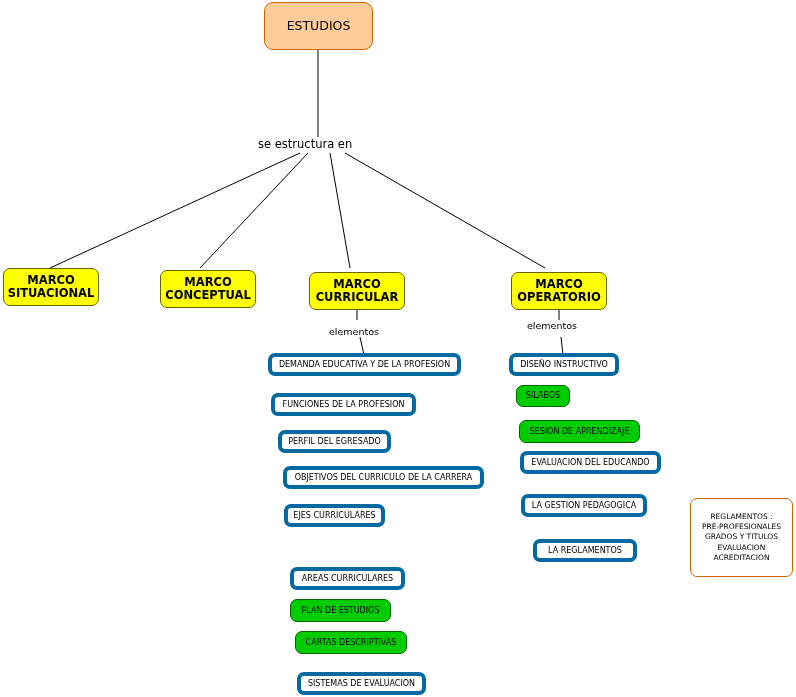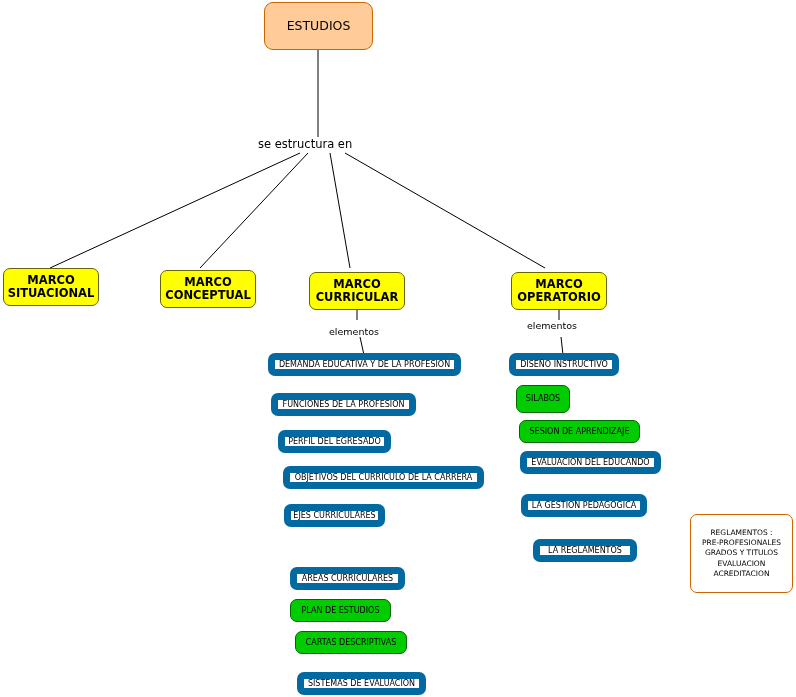--- a/index.html
+++ b/index.html
@@ -45,21 +45,21 @@
   .node-marco {
     background: #ffff00;
     border: 1px solid #666600;
     border-radius: 7px;
     font-size: 11.5px;
     font-weight: bold;
     color: #000000;
   }
   .node-item {
     background: #ffffff;
-    border: 7px solid #0369a1;
+    border: 4px solid #0369a1;
     border-radius: 7px;
     font-size: 8px;
     color: #000000;
   }
   .node-green {
     background: #00cc00;
     border: 1px solid #006600;
     border-radius: 7px;
     font-size: 8px;
     color: #000000;
@@ -170,41 +170,41 @@
   </div>
 
   <div class="node node-item" style="left:297px; top:672px; width:129px; height:23px;">
     <span>SISTEMAS DE EVALUACION</span>
   </div>
 
   <div class="node node-item" style="left:509px; top:353px; width:110px; height:23px;">
     <span>DISEÑO INSTRUCTIVO</span>
   </div>
 
-  <div class="node node-green" style="left:516px; top:385px; width:54px; height:28px;">
+  <div class="node node-green" style="left:516px; top:385px; width:54px; height:22px;">
     <span>SILABOS</span>
   </div>
 
   <div class="node node-green" style="left:519px; top:420px; width:121px; height:23px;">
     <span>SESION DE APRENDIZAJE</span>
   </div>
 
   <div class="node node-item" style="left:520px; top:451px; width:141px; height:23px;">
     <span>EVALUACION DEL EDUCANDO</span>
   </div>
 
   <div class="node node-item" style="left:521px; top:494px; width:126px; height:23px;">
     <span>LA GESTION PEDAGOGICA</span>
   </div>
 
   <div class="node node-item" style="left:533px; top:539px; width:104px; height:23px;">
     <span>LA REGLAMENTOS</span>
   </div>
 
-  <div class="node node-note" style="left:690px; top:514px; width:103px; height:79px;text-align:center;">
+  <div class="node node-note" style="left:690px; top:498px; width:103px; height:79px;text-align:center;">
     <span>REGLAMENTOS :
 PRE-PROFESIONALES
 GRADOS Y TITULOS
 EVALUACION
 ACREDITACION</span>
   </div>
 
 </div>
 
 </body></html>

